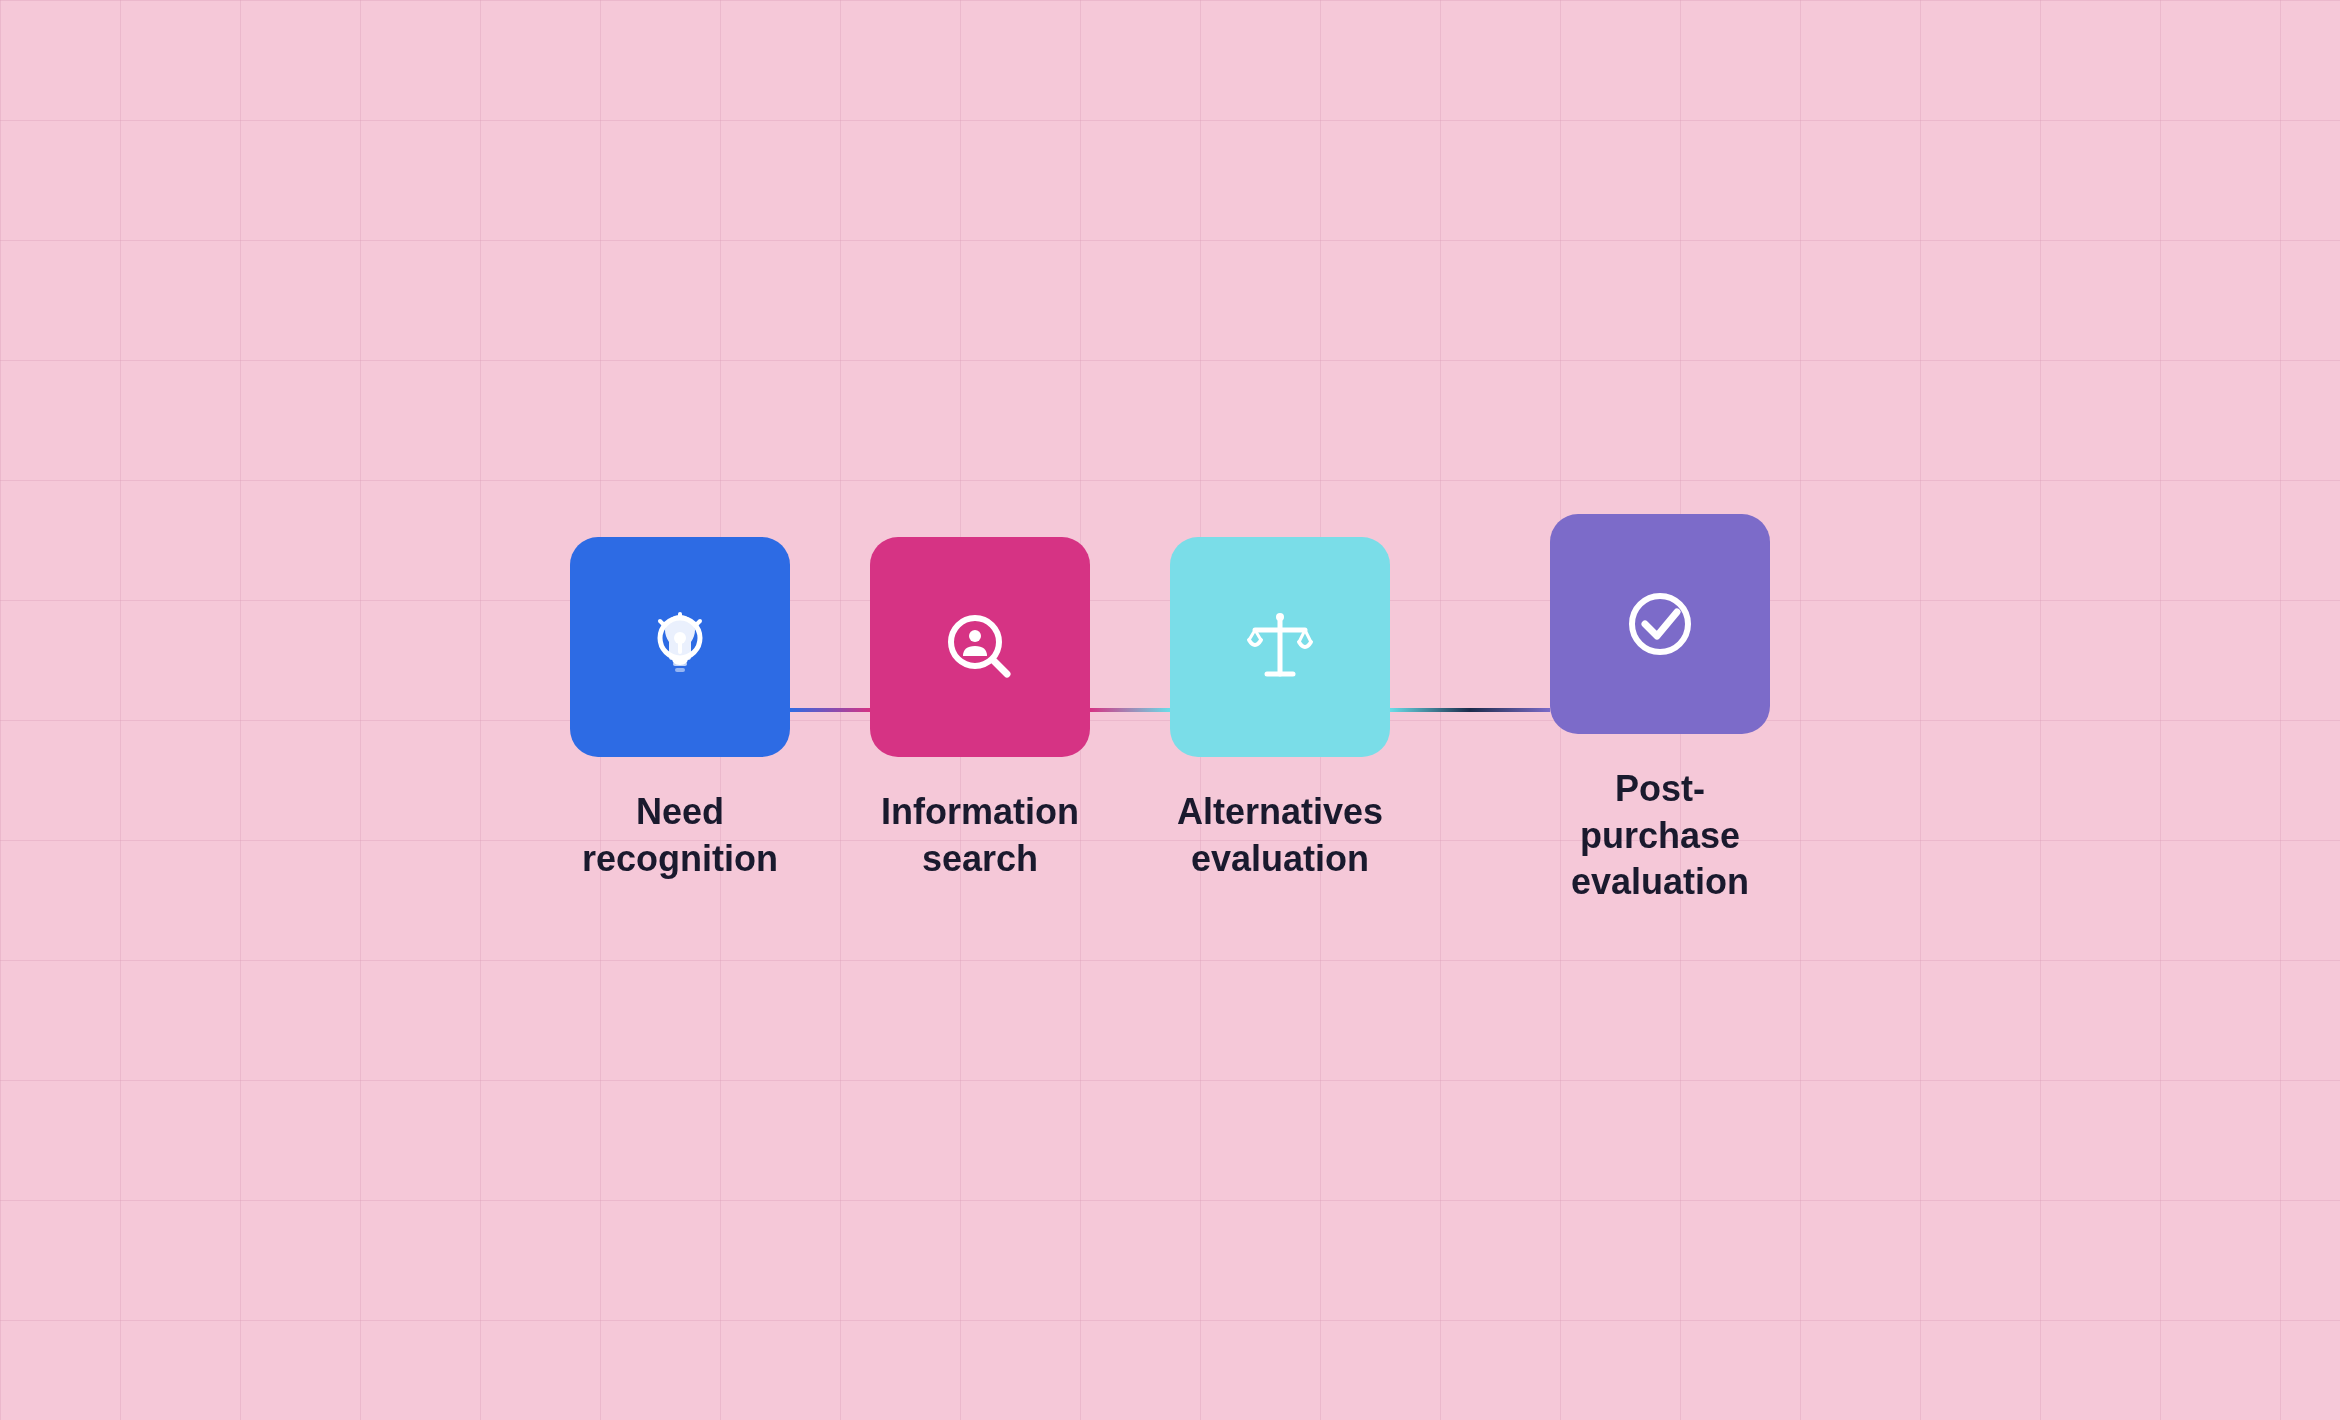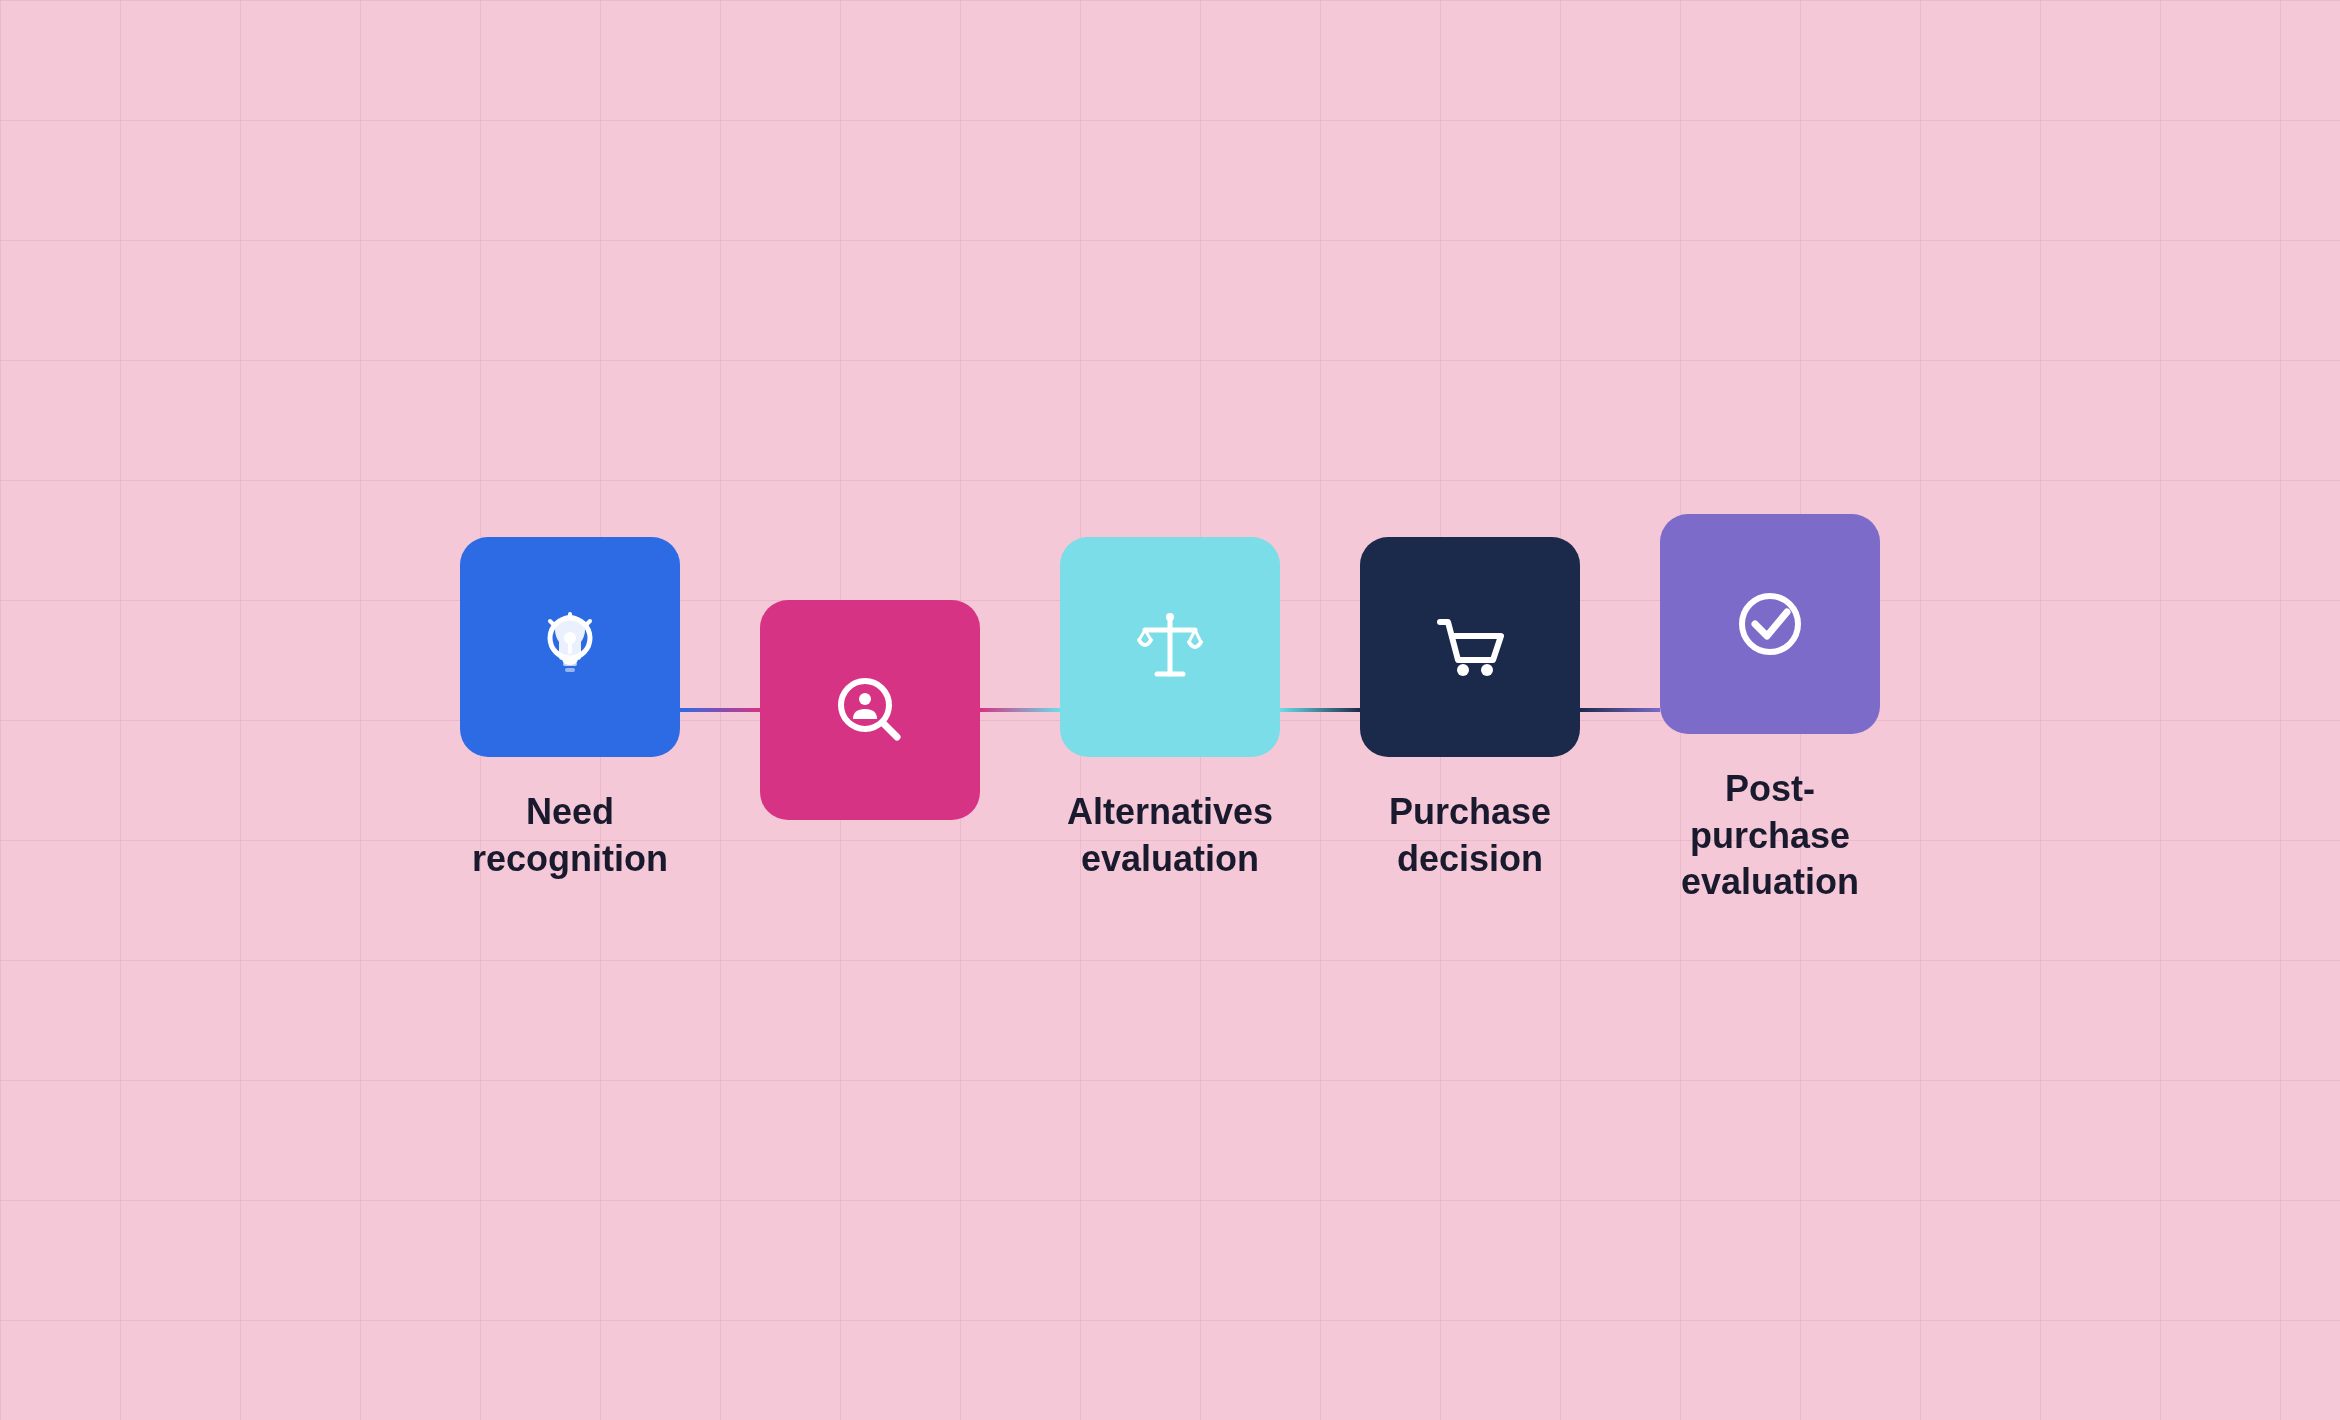--- a/index.html
+++ b/index.html
@@ -174,20 +174,24 @@
         <div class="step-box step-box-2">
           <svg class="step-icon" viewBox="0 0 90 90" fill="none" xmlns="http://www.w3.org/2000/svg">
 
             <circle cx="40" cy="40" r="24" stroke="white" stroke-width="6" fill="none"></circle>
             <line x1="58" y1="58" x2="72" y2="72" stroke="white" stroke-width="7" stroke-linecap="round"></line>
 
             <circle cx="40" cy="34" r="6" fill="white"></circle>
             <path d="M28 54 Q28 44 40 44 Q52 44 52 54" fill="white"></path>
           </svg>
         </div>
+        <div class="step-label">
+          <span>Information</span><br>
+          <span>search</span>
+        </div>
       </div>
 
       <div class="connector connector-2"></div>
 
       <div class="step-item">
         <div class="step-box step-box-3">
           <svg class="step-icon" viewBox="0 0 90 90" fill="none" xmlns="http://www.w3.org/2000/svg">
 
             <line x1="45" y1="15" x2="45" y2="72" stroke="white" stroke-width="5" stroke-linecap="round"></line>
             <line x1="20" y1="28" x2="70" y2="28" stroke="white" stroke-width="5" stroke-linecap="round"></line>
@@ -205,34 +209,20 @@
           </svg>
         </div>
         <div class="step-label">
           <span>Alternatives</span><br>
           <span>evaluation</span>
         </div>
       </div>
 
       <div class="connector connector-3"></div>
 
-      <div class="step-item">
-        <div class="step-box step-box-4">
-          <svg class="step-icon" viewBox="0 0 90 90" fill="none" xmlns="http://www.w3.org/2000/svg">
-
-            <path d="M15 20 L23 20 L33 58 L68 58 L76 34 L28 34" stroke="white" stroke-width="6" fill="none" stroke-linecap="round" stroke-linejoin="round"></path>
-            <circle cx="38" cy="68" r="6" fill="white"></circle>
-            <circle cx="62" cy="68" r="6" fill="white"></circle>
-          </svg>
-        </div>
-        <div class="step-label">
-          <span>Purchase</span><br>
-          <span>decision</span>
-        </div>
-      </div>
 
       <div class="connector connector-4"></div>
 
       <div class="step-item">
         <div class="step-box step-box-5">
           <svg class="step-icon" viewBox="0 0 90 90" fill="none" xmlns="http://www.w3.org/2000/svg">
             <circle cx="45" cy="45" r="28" stroke="white" stroke-width="6" fill="none"></circle>
             <polyline points="30,45 42,57 62,33" stroke="white" stroke-width="7" fill="none" stroke-linecap="round" stroke-linejoin="round"></polyline>
           </svg>
         </div>

